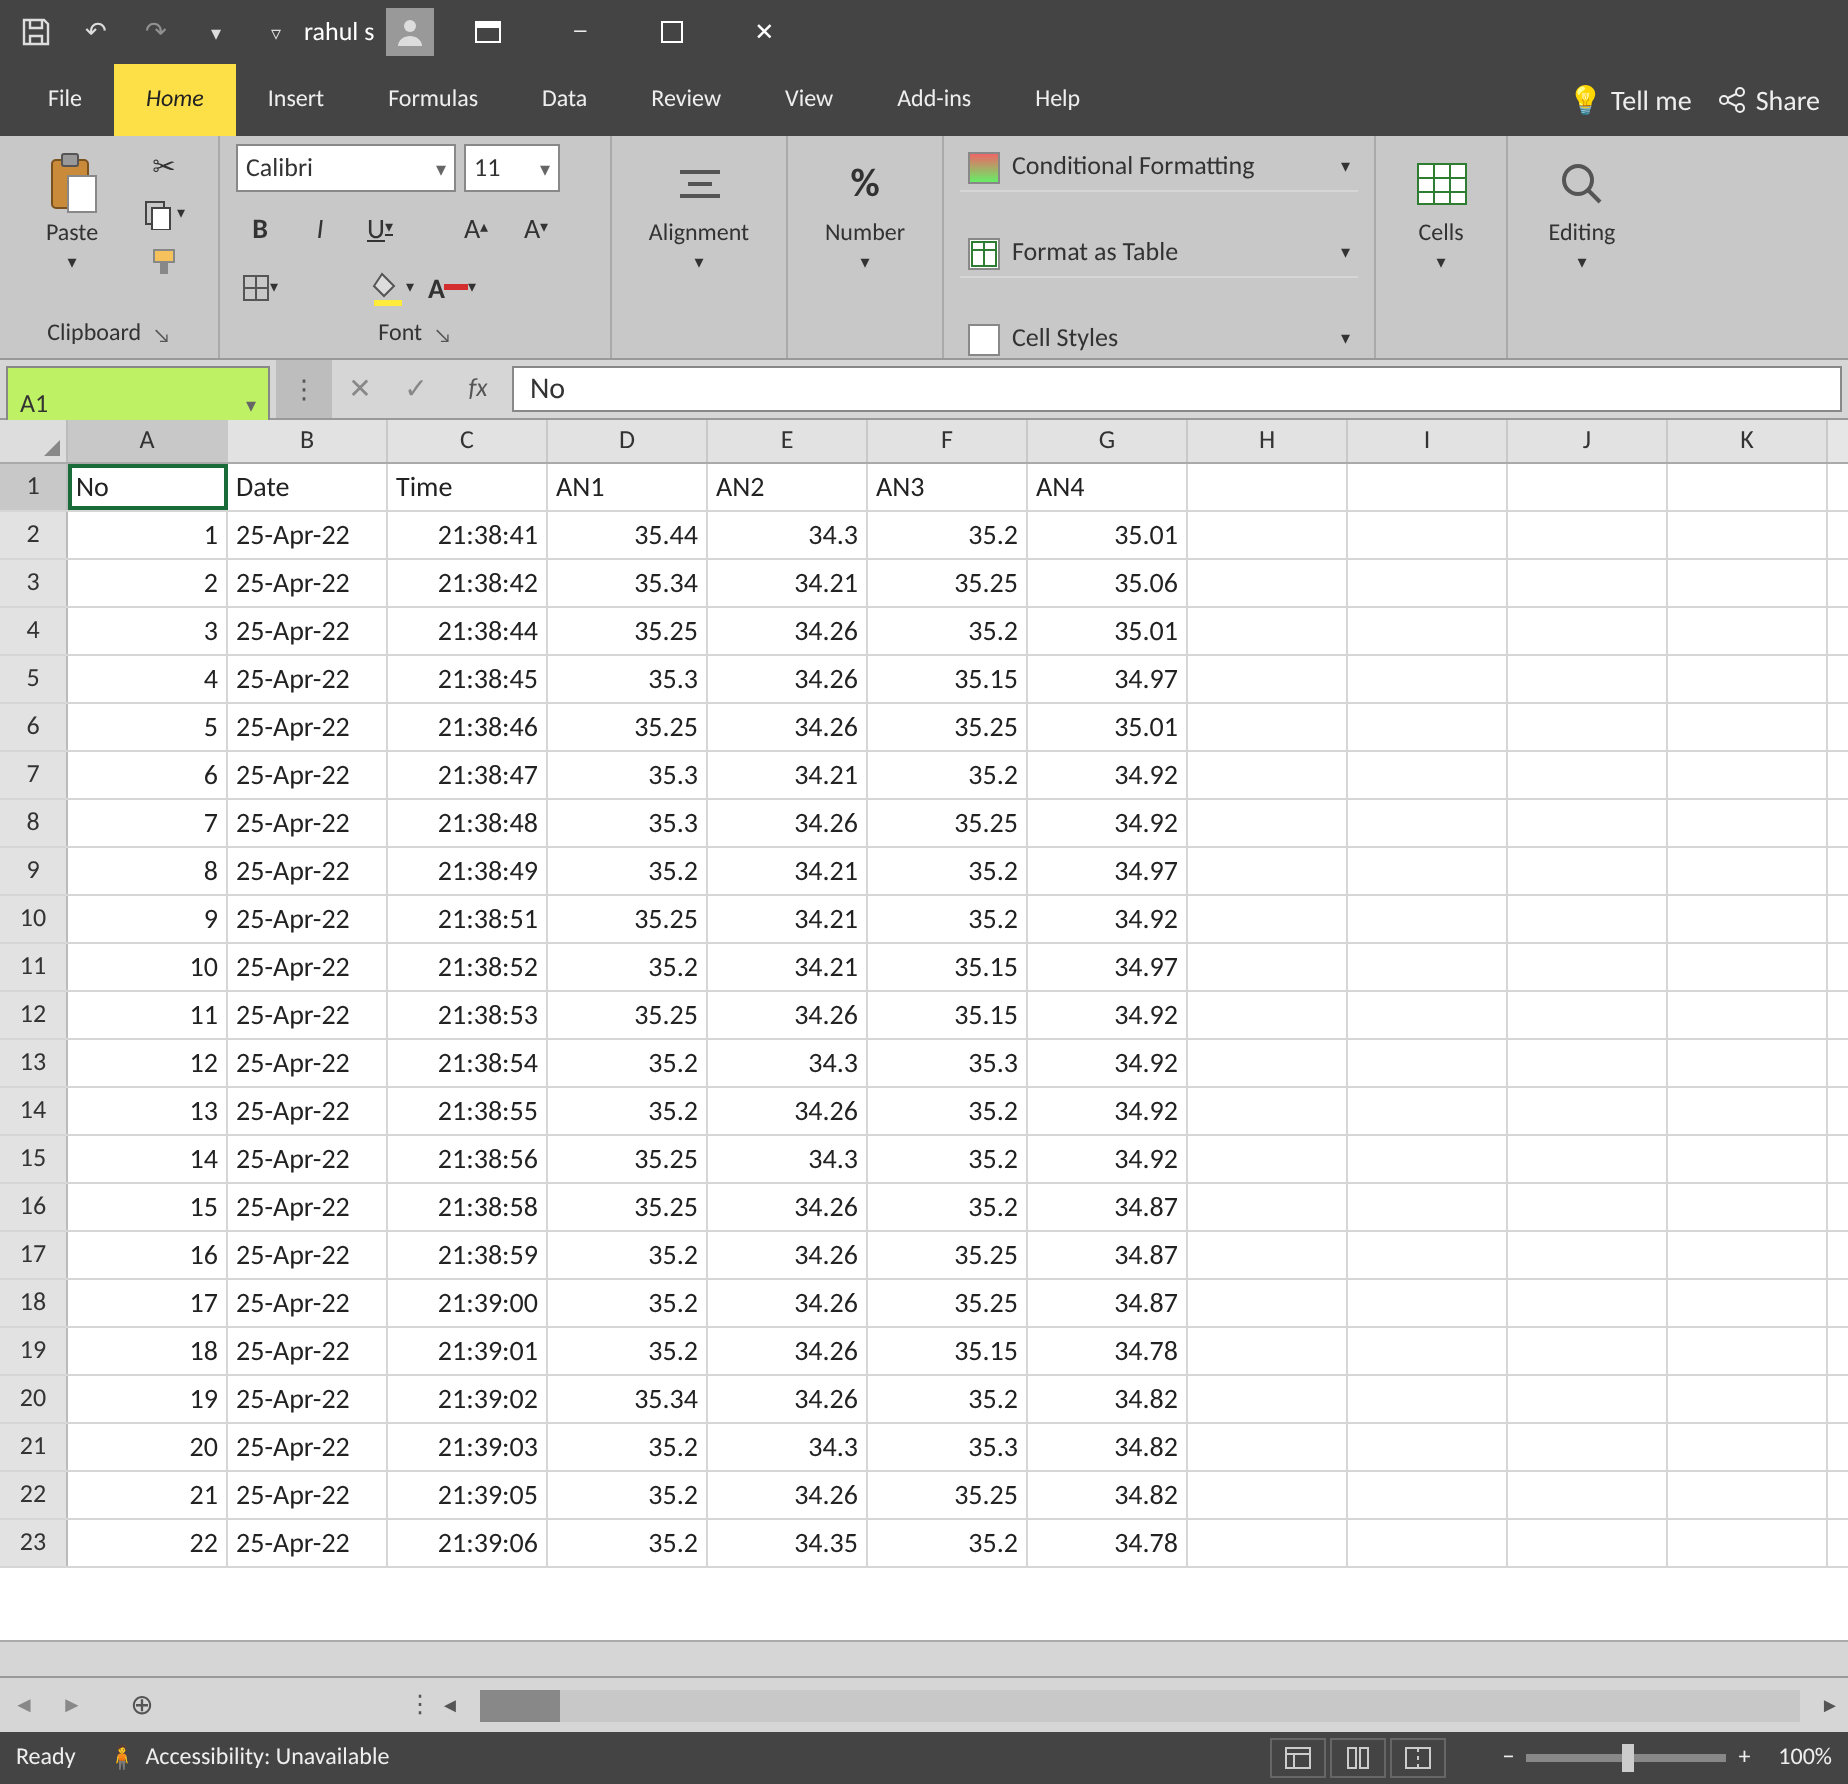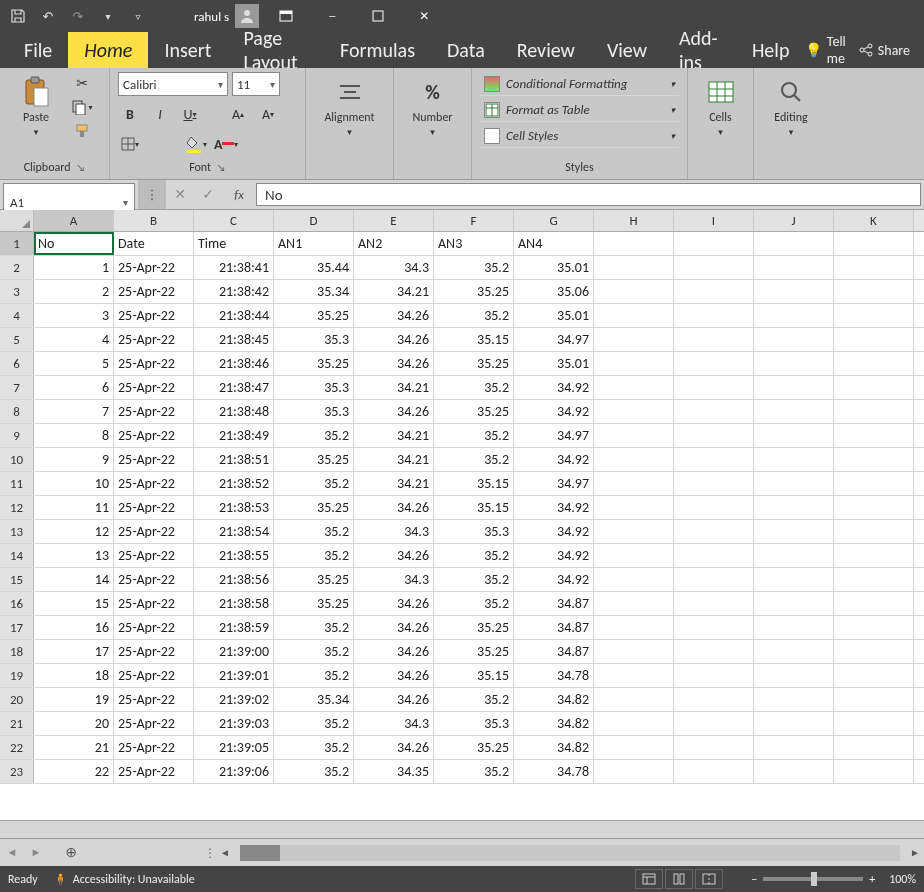--- a/index.html
+++ b/index.html
@@ -3,54 +3,54 @@
 <meta charset="utf-8">
 <style>
 * { box-sizing: border-box; margin: 0; padding: 0; }
 body { font-family: "Segoe UI", Calibri, sans-serif; font-size: 13px; background: #e6e6e6; width: 924px; height: 892px; overflow: hidden; display: flex; flex-direction: column; color: #333; }
 
 
 .titlebar { background: #444444; height: 32px; display: flex; align-items: center; color: #fff; padding: 0 4px; }
 .titlebar .qat { display: flex; align-items: center; gap: 2px; }
 .titlebar .qat-btn { width: 28px; height: 28px; display: flex; align-items: center; justify-content: center; color: #ddd; font-size: 13px; }
 .titlebar .title-text { flex: 1; text-align: center; color: #eaeaea; font-size: 13px; }
-.titlebar .user-area { display: flex; align-items: center; gap: 6px; margin-right: 4px; margin-left: 42px; }
+.titlebar .user-area { display: flex; align-items: center; gap: 6px; margin-right: 4px; }
 .titlebar .avatar { width: 24px; height: 24px; background: #999; display: flex; align-items: center; justify-content: center; }
 .titlebar .win-btn { width: 46px; height: 32px; display: flex; align-items: center; justify-content: center; color: #fff; font-size: 12px; }
 
 
 .ribbon-tabs { background: #444444; height: 36px; display: flex; align-items: stretch; padding-left: 8px; }
-.ribbon-tab { padding: 0 16px; display: flex; align-items: center; color: #eee; font-size: 20px; cursor: pointer; }
+.ribbon-tab { padding: 0 16px; display: flex; align-items: center; color: #eee; font-size: 12px; cursor: pointer; }
 .ribbon-tab.active { background: #fde047; color: #222; font-style: italic; }
 .ribbon-tabs .spacer { flex: 1; }
 .ribbon-tabs .right { display: flex; align-items: center; gap: 12px; padding-right: 14px; color: #eee; }
 .ribbon-tabs .right .item { display: flex; align-items: center; gap: 4px; font-size: 14px; }
 
 
 .ribbon { background: #c8c8c8; height: 112px; display: flex; border-bottom: 1px solid #999; }
 .group { display: flex; flex-direction: column; border-right: 1px solid #aaa; padding: 4px 8px 2px 8px; }
 .group-body { flex: 1; display: flex; align-items: flex-start; gap: 6px; }
 .group-label { text-align: left; font-size: 12px; color: #333; display: flex; justify-content: center; align-items: center; gap: 6px; height: 20px; }
 .group-label .launcher { font-size: 10px; color: #555; }
 .big-btn { display: flex; flex-direction: column; align-items: center; justify-content: flex-start; width: 56px; height: 80px; padding-top: 4px; gap: 2px; font-size: 12px; }
 .big-btn .icon { width: 32px; height: 32px; display: flex; align-items: center; justify-content: center; font-size: 22px; }
 .small-col { display: flex; flex-direction: column; gap: 2px; }
 .small-btn { width: 24px; height: 22px; display: flex; align-items: center; justify-content: center; font-size: 14px; }
 .combobox { height: 24px; background: #fff; border: 1px solid #888; display: flex; align-items: center; padding: 0 4px; font-size: 13px; }
 .combobox .caret { margin-left: auto; font-size: 10px; color: #666; }
 .font-row { display: flex; gap: 4px; align-items: center; }
 .font-tool-row { display: flex; gap: 6px; align-items: center; height: 24px; }
 .icon-btn { width: 24px; height: 22px; display: flex; align-items: center; justify-content: center; font-size: 14px; }
-.styles-col { display: flex; flex-direction: column; gap: 2px; font-size: 13px; font-style: italic; }
+.styles-col { display: flex; flex-direction: column; gap: 19px; font-size: 13px; }
 .styles-col .row { display: flex; align-items: center; gap: 6px; height: 24px; padding: 0 4px; }
 .styles-col .row .sq { width: 16px; height: 16px; border: 1px solid #888; background: #fff; display:flex; align-items:center; justify-content:center; font-size:10px;}
 
 
 .formulabar { height: 30px; background: #d6d6d6; display: flex; align-items: stretch; border-bottom: 1px solid #999; }
-.namebox { width: 132px; background: #ffffff; border: 1px solid #888; margin: 3px; display: flex; align-items: center; padding: 18px 6px; font-size: 13px; }
+.namebox { width: 132px; background: #bef264; border: 1px solid #888; margin: 3px; display: flex; align-items: center; padding: 18px 6px; font-size: 13px; }
 .namebox .caret { margin-left: auto; font-size: 10px; color: #666; }
 .fx-sep { width: 28px; display:flex; align-items:center; justify-content:center; color:#555; background:#bdbdbd;}
 .fx-btn { width: 28px; display: flex; align-items: center; justify-content: center; color: #888; font-size: 14px; }
 .fx-label { width: 34px; display: flex; align-items: center; justify-content: center; font-style: italic; color: #555; }
 .formula-input { flex: 1; background: #fff; border: 1px solid #888; margin: 3px 3px 3px 0; display: flex; align-items: center; padding: 0 8px; font-size: 15px; }
 
 
 .grid-wrap { flex: 1; display: flex; flex-direction: column; overflow: hidden; background: #fff; position: relative; }
 .col-headers { display: flex; background: #e6e6e6; height: 22px; border-bottom: 1px solid #aaa; }
 .corner { width: 34px; border-right: 1px solid #bbb; background: #ddd; position:relative;}
@@ -125,21 +125,20 @@
         <rect x="1" y="1" width="10" height="10" fill="none" stroke="#fff"></rect>
       </svg>
     </div>
   <div class="win-btn">✕</div>
 </div>
 
 <div class="ribbon-tabs">
   <div class="ribbon-tab">File</div>
   <div class="ribbon-tab active">Home</div>
   <div class="ribbon-tab">Insert</div>
-  <div class="ribbon-tab">Page Layout</div>
   <div class="ribbon-tab">Formulas</div>
   <div class="ribbon-tab">Data</div>
   <div class="ribbon-tab">Review</div>
   <div class="ribbon-tab">View</div>
   <div class="ribbon-tab">Add-ins</div>
   <div class="ribbon-tab">Help</div>
   <div class="spacer"></div>
   <div class="right">
     <div class="item">
         <span>💡</span>

